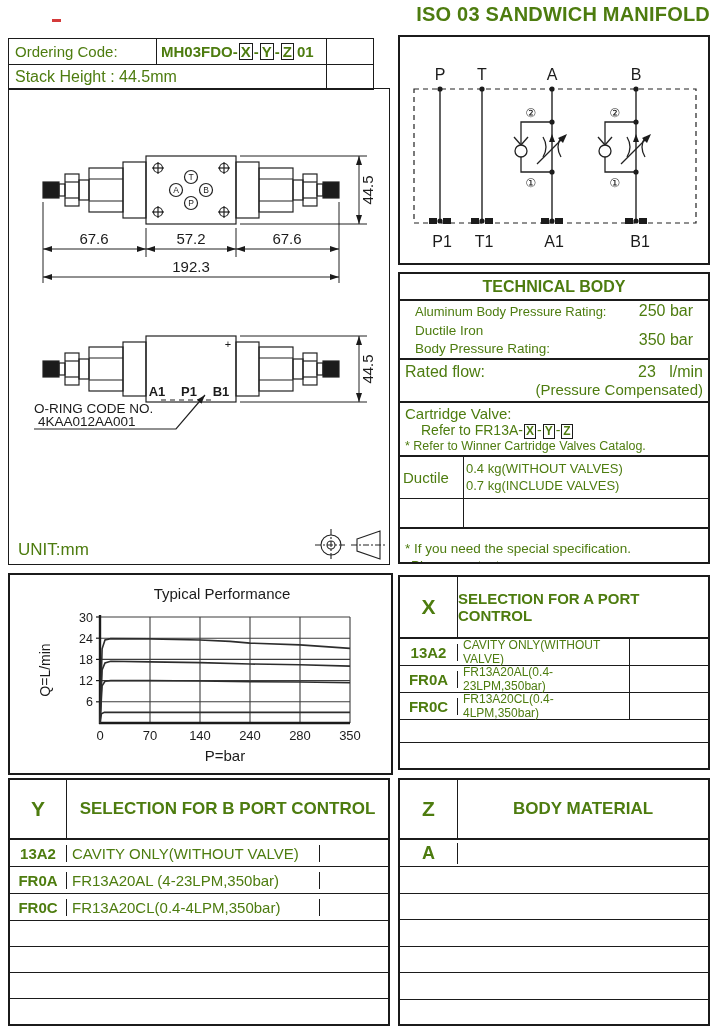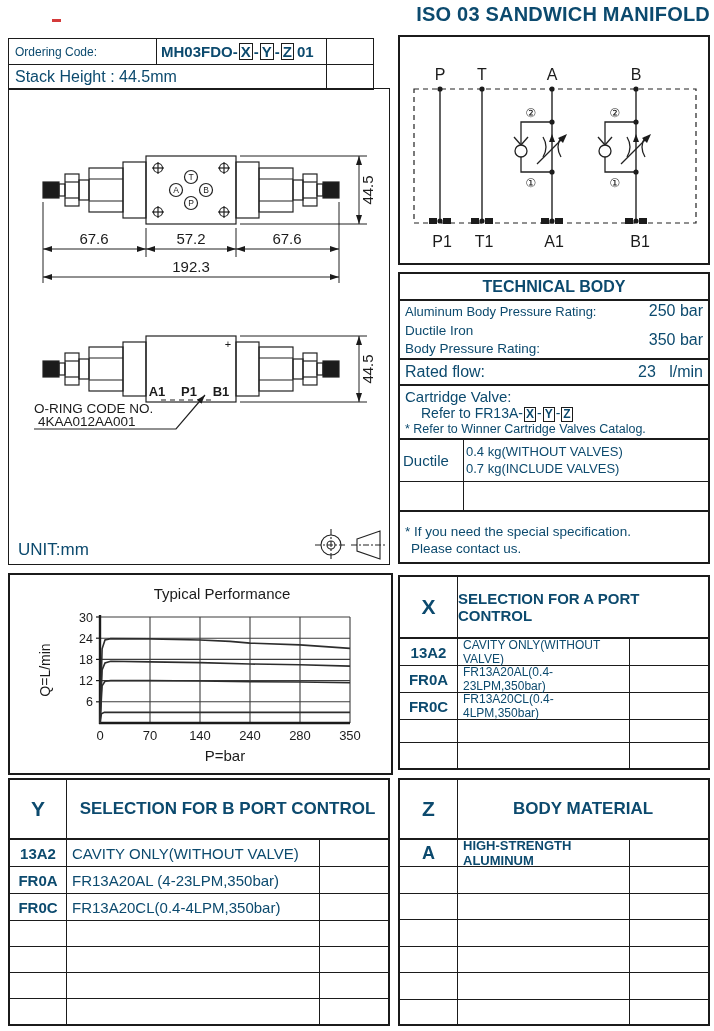--- a/index.html
+++ b/index.html
@@ -1,43 +1,43 @@
 <!DOCTYPE html>
 <html><head>
 <meta charset="utf-8">
 <style>
   html,body{margin:0;padding:0;background:#f4f4f4;}
   #page{position:relative;width:714px;height:1031px;background:#ffffff;
-        font-family:"Liberation Sans", sans-serif;color:#0c4a6e;overflow:hidden;text-decoration:underline;}
+        font-family:"Liberation Sans", sans-serif;color:#4d7c0f;overflow:hidden;text-decoration:underline;}
   .abs{position:absolute;box-sizing:border-box;}
   .panel{border:2px solid #1b1b1b;background:#fff;}
   svg text{font-family:"Liberation Sans", sans-serif;fill:#1b1b1b;}
   svg{display:block;}
 
   
   #page-title{top:3px;left:350px;width:360px;text-align:right;font-size:20px;font-weight:bold;letter-spacing:.2px;}
 
   
   #ordering-box{left:8px;top:38px;width:366px;border:1.5px solid #1b1b1b;}
   .ord-row{display:flex;height:25px;box-sizing:border-box;}
   .ord-row + .ord-row{border-top:1.5px solid #1b1b1b;}
-  .ord-c1{width:148px;border-right:1.5px solid #1b1b1b;display:flex;align-items:center;padding-left:6px;font-size:12px;box-sizing:border-box;}
+  .ord-c1{width:148px;border-right:1.5px solid #1b1b1b;display:flex;align-items:center;padding-left:6px;font-size:15px;box-sizing:border-box;}
   .ord-c2{width:170px;border-right:1.5px solid #1b1b1b;display:flex;align-items:center;padding-left:4px;font-size:15px;font-weight:bold;box-sizing:border-box;white-space:nowrap;}
   .ord-c3{flex:1;}
   .ord-c12{width:318px;border-right:1.5px solid #1b1b1b;display:flex;align-items:center;padding-left:6px;font-size:16px;box-sizing:border-box;}
   .boxed{display:inline-block;border:1.2px solid #1b1b1b;padding:0 1px;margin:0 1px;line-height:1.05;font-weight:bold;}
 
   
   #drawing-panel{left:8px;top:88px;width:382px;height:477px;border:1.5px solid #1b1b1b;}
   #unit-label{left:18px;top:540px;font-size:17px;}
 
   
   #tech-panel{left:398px;top:272px;width:312px;height:292px;overflow:hidden;}
   .td-head{height:25px;border-bottom:2px solid #1b1b1b;display:flex;align-items:center;justify-content:center;font-weight:bold;font-size:16px;}
-  .td-row{padding:1px 5px;box-sizing:border-box;}
+  .td-row{padding:1px 15px;box-sizing:border-box;}
   .flexr{display:flex;justify-content:space-between;align-items:center;}
   .lbl13{font-size:13px;}
   .lbl14{font-size:13.5px;line-height:1.3;}
   .val17{font-size:16px;white-space:nowrap;}
   .sect{border-bottom:2px solid #1b1b1b;}
   .flow-l1{display:flex;justify-content:space-between;font-size:16px;align-items:baseline;}
   .flow-note{text-align:right;font-size:15px;}
   .cart-l1{font-size:15px;}
   .cart-l2{font-size:14px;padding-left:16px;white-space:nowrap;}
   .cart-note{font-size:12.5px;}
@@ -46,21 +46,21 @@
   .wt-mat{width:64px;border-right:1.5px solid #1b1b1b;display:flex;align-items:center;padding-left:3px;font-size:15px;box-sizing:border-box;}
   .wt-vals{flex:1;padding:3px 2px;font-size:13px;line-height:1.35;white-space:nowrap;}
   .wt-empty{height:30px;}
   .td-foot{padding:11px 5px;font-size:13.5px;line-height:1.3;}
 
   
   .sel-table{position:absolute;border:2px solid #1b1b1b;background:#fff;display:flex;flex-direction:column;box-sizing:border-box;}
   .sel-head{display:flex;border-bottom:2px solid #1b1b1b;box-sizing:border-box;}
   .sel-code-h{width:58px;border-right:1.5px solid #1b1b1b;display:flex;align-items:center;justify-content:center;font-weight:bold;font-size:21px;box-sizing:border-box;}
   .sel-title{flex:1;display:flex;align-items:center;justify-content:center;font-weight:bold;font-size:16px;text-align:left;}
-  .sel-row{display:flex;border-bottom:1.5px solid #1b1b1b;box-sizing:border-box;}
+  .sel-row{display:flex;border-bottom:1.5px solid #1b1b1b;box-sizing:border-box;align-items:center;}
   .sel-row.final{border-bottom:none;flex:1;}
   .c{box-sizing:border-box;display:flex;align-items:center;}
   .c.code{width:58px;border-right:1.5px solid #1b1b1b;justify-content:center;font-weight:bold;font-size:15px;}
   .c.desc{flex:1;border-right:1.5px solid #1b1b1b;padding-left:5px;}
   .c.end{width:78px;}
   #table-y .c.code,#table-y .sel-code-h{width:57px;}
   #table-y .c.end{width:68px;}
   .x-desc{font-size:12px;}
   .y-desc{font-size:15px;}
   .z-desc{font-size:13px;font-weight:bold;}
@@ -340,20 +340,21 @@
     </div>
     <div class="td-row flexr sect">
       <span class="lbl14"><span>Ductile Iron</span><br><span>Body Pressure Rating:</span></span>
       <span class="val17">350 bar</span>
     </div>
     <div class="td-row sect" style="padding:3px 5px">
       <div class="flow-l1">
         <span>Rated flow:</span>
         <span><span>23</span>&nbsp;&nbsp;&nbsp;<span>l/min</span></span>
       </div>
+      <div class="flow-note">(Pressure Compensated)</div>
     </div>
     <div class="td-row sect" style="padding:2px 5px">
       <div class="cart-l1">Cartridge Valve:</div>
       <div class="cart-l2"><span>Refer to FR13A-</span><span class="boxed" style="font-size:12px">X</span><span>-</span><span class="boxed" style="font-size:12px">Y</span><span>-</span><span class="boxed" style="font-size:12px">Z</span></div>
       <div class="cart-note">* Refer to Winner Cartridge Valves Catalog.</div>
     </div>
     <div>
       <div class="wt-row">
         <div class="wt-mat">Ductile</div>
         <div class="wt-vals">
@@ -486,21 +487,20 @@
       </div>
   </div>
 
   <div class="sel-table" id="table-z" style="left:398px;top:778px;width:312px;height:248px;">
     <div class="sel-head" style="height:60px">
       <div class="sel-code-h">Z</div>
       <div class="sel-title">BODY MATERIAL</div>
     </div>
     <div class="sel-row" style="height:27px">
       <div class="c code">A</div>
-      <div class="c desc z-desc">HIGH-STRENGTH ALUMINUM</div>
       <div class="c end"></div>
     </div>
     <div class="sel-row" style="height:26.5px">
         <div class="c code"></div>
         <div class="c desc"></div>
         <div class="c end"></div>
       </div>
     <div class="sel-row" style="height:26.5px">
         <div class="c code"></div>
         <div class="c desc"></div>

